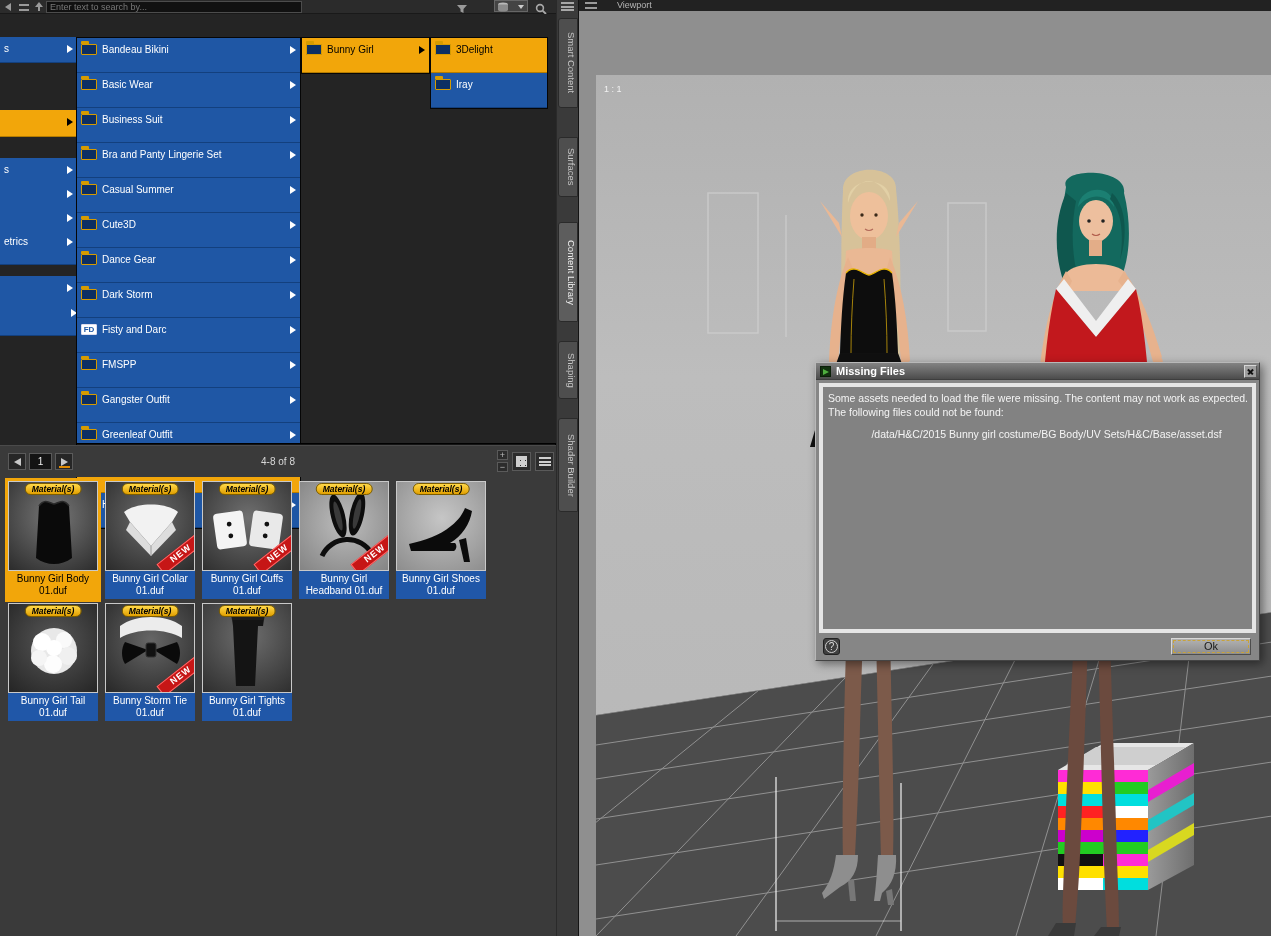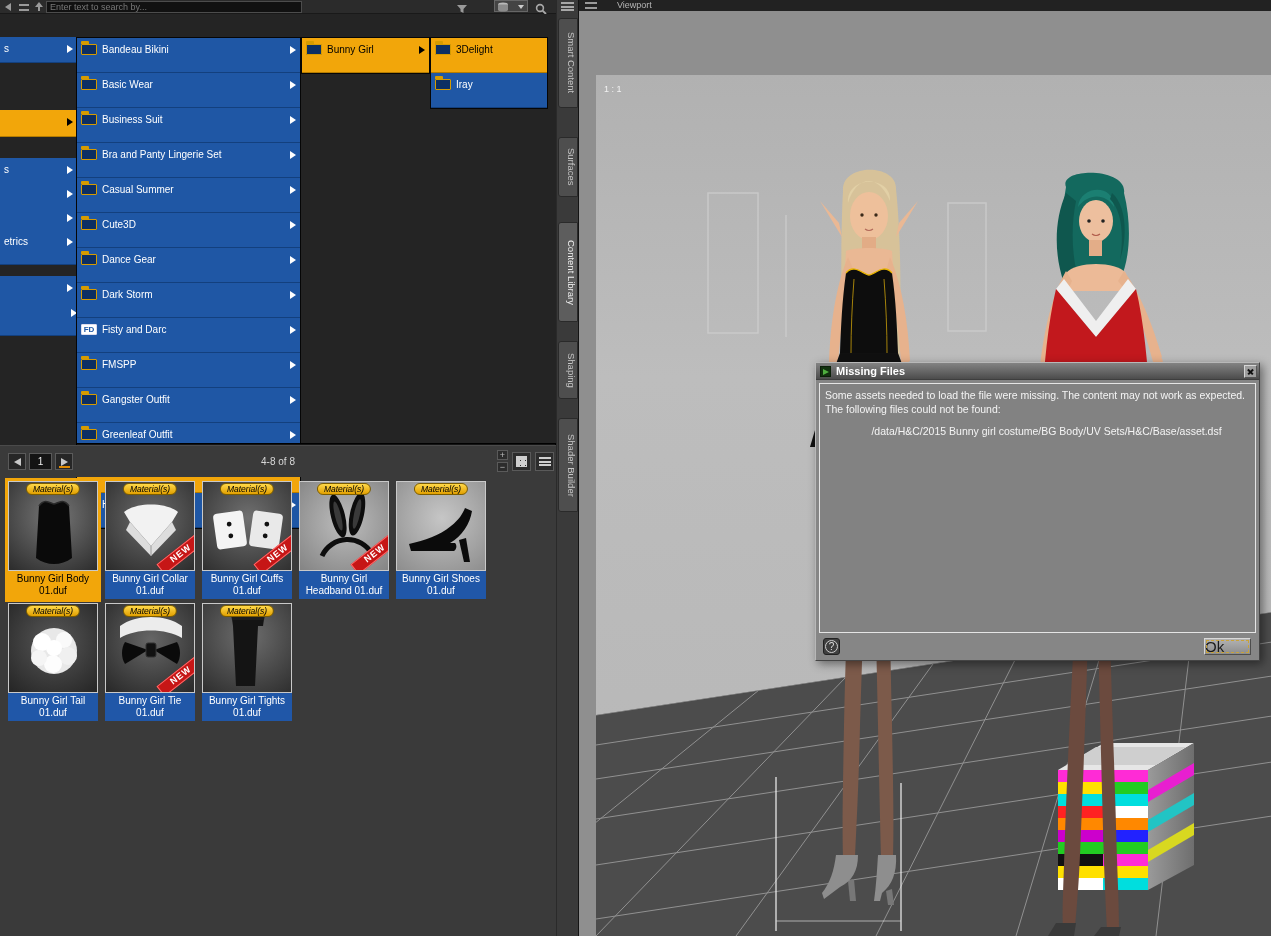--- a/index.html
+++ b/index.html
@@ -63,21 +63,21 @@
            background:linear-gradient(#cfcfcf,#cfcfcf); background-size:5px 5px;
            background-image:linear-gradient(#cfcfcf 4px,transparent 4px),linear-gradient(90deg,#cfcfcf 4px,transparent 4px); }
   .licon { position:absolute; left:3px; top:4px; width:12px; height:9px; border-top:2px solid #cfcfcf; border-bottom:2px solid #cfcfcf; }
   .licon::after { content:""; position:absolute; left:0; top:2px; width:12px; height:2px; background:#cfcfcf; }
 
   
   .thumb { position:absolute; width:90px; cursor:pointer; }
   .thumb.sel { box-shadow:0 0 0 3px #f2a60a; background:#f2a60a; }
   .timg { position:relative; width:90px; height:90px; border:1px solid #c9c9c9; overflow:hidden; background:#333; }
   .timg svg { display:block; }
-  .mat-badge { position:absolute; top:1px; left:50%; transform:translateX(-50%); background:linear-gradient(#ffd84a,#e2a000); border:1px solid #7c5d00; border-radius:7px; color:#000; font-size:8.5px; font-weight:normal; font-style:italic; line-height:10px; padding:0 6px; white-space:nowrap; }
+  .mat-badge { position:absolute; top:1px; left:50%; transform:translateX(-50%); background:linear-gradient(#ffd84a,#e2a000); border:1px solid #7c5d00; border-radius:7px; color:#000; font-size:8.5px; font-weight:bold; font-style:italic; line-height:10px; padding:0 6px; white-space:nowrap; }
   .new-ribbon { position:absolute; right:-13px; bottom:10px; width:52px; transform:rotate(-38deg); background:#c61616; border:1px solid #ff6a6a; color:#fff; font-size:9px; font-weight:bold; text-align:center; line-height:11px; letter-spacing:1px; }
   .tlabel { width:90px; min-height:28px; background:#2057a8; color:#fff; font-size:10px; line-height:12px; text-align:center; padding:2px 0; }
   .thumb.sel .tlabel { background:#f2a60a; color:#000; }
 
   
   .tabstrip { position:absolute; left:556px; top:0; width:22px; height:936px; background:#3a3a3a; border-left:1px solid #2a2a2a; }
   .strip-burger { position:absolute; left:4px; top:2px; width:13px; height:9px; border-top:2px solid #a8a8a8; border-bottom:2px solid #a8a8a8; }
   .strip-burger::after { content:""; position:absolute; left:0; top:2px; width:13px; height:2px; background:#a8a8a8; }
   .vtab { position:absolute; left:1px; width:20px; background:#4e4e4e; border:1px solid #2a2a2a; border-radius:3px 0 0 3px; color:#c6c6c6; font-size:9.5px; writing-mode:vertical-rl; text-align:center; cursor:pointer; }
   .vtab.active { background:#5d5d5d; color:#efefef; }
@@ -95,26 +95,26 @@
   .aspect-label { position:absolute; left:8px; top:9px; color:#f2f2f2; font-size:9px; z-index:2; }
 
   
   .dlg { position:absolute; left:815px; top:362px; width:445px; height:299px; background:#868686; border:1px solid #444; border-top-color:#b8b8b8; border-left-color:#b8b8b8; box-shadow:3px 3px 9px rgba(0,0,0,.45); z-index:10; }
   .dlg-title { position:relative; height:17px; background:linear-gradient(#838383,#4c4c4c); color:#fff; font-size:11px; font-weight:bold; line-height:17px; padding-left:20px; border-bottom:1px solid #3e3e3e; }
   .dlg-icon { position:absolute; left:4px; top:3px; width:11px; height:11px; background:#12310f; border:1px solid #0a1f08; }
   .dlg-icon::after { content:""; position:absolute; left:2px; top:2px; width:0; height:0; border-left:6px solid #4fae3f; border-top:3px solid transparent; border-bottom:3px solid transparent; }
   .dlg-close { position:absolute; right:2px; top:2px; width:13px; height:13px; background:#9e9e9e; border:1px solid #d6d6d6; border-right-color:#555; border-bottom-color:#555; cursor:pointer; }
   .dlg-close i { position:absolute; left:2px; top:5px; width:7px; height:1.6px; background:#111; transform:rotate(45deg); }
   .dlg-close i.b { transform:rotate(-45deg); }
-  .dlg-body { position:absolute; left:3px; top:20px; right:3px; bottom:27px; background:#828282; border:1px solid #e5e5e5; color:#f4f4f4; font-size:10.5px; padding:4px 5px; overflow:hidden; }
+  .dlg-body { position:absolute; left:3px; top:20px; right:3px; bottom:27px; background:#828282; border:4px solid #e5e5e5; color:#f4f4f4; font-size:10.5px; padding:4px 5px; overflow:hidden; }
   .dlg-body .msg { white-space:nowrap; line-height:14px; }
   .dlg-path { margin:9px 0 0 18px; white-space:nowrap;text-align:center; }
   .help-btn { position:absolute; left:7px; bottom:5px; width:17px; height:17px; background:#3f3f3f; border:1px solid #222; border-radius:3px; color:#ddd; font-size:10px; text-align:center; line-height:15px; cursor:pointer; }
   .help-btn span { display:inline-block; width:13px; height:13px; border:1px solid #cfcfcf; border-radius:50%; line-height:12px; }
-  .ok-btn { position:absolute; right:8px; bottom:5px; width:47px; height:17px; background:linear-gradient(#b2b2b2,#8d8d8d); border:1px solid #d8d8d8; border-right-color:#4e4e4e; border-bottom-color:#4e4e4e; color:#1a1a1a; font-size:15px; line-height:15px; outline:1px dashed #c8a23a; outline-offset:-3px; cursor:pointer; }
+  .ok-btn { position:absolute; right:8px; bottom:5px; width:80px; height:17px; background:linear-gradient(#b2b2b2,#8d8d8d); border:1px solid #d8d8d8; border-right-color:#4e4e4e; border-bottom-color:#4e4e4e; color:#1a1a1a; font-size:11px; text-align:center; line-height:15px; outline:1px dashed #c8a23a; outline-offset:-3px; cursor:pointer; }
 </style>
 </head>
 <body>
 
 <div class="left-pane">
 
   <div class="main-toolbar">
     <div class="tbi" style="left:3px">
         <i class="tri-l"></i>
       </div>
@@ -470,21 +470,21 @@
           <rect width="90" height="90" fill="url(#g7)"></rect>
           <path d="M14 22 C30 10 60 10 76 22 L76 34 C60 24 30 24 14 34 Z" fill="#ececec"></path>
           <path d="M19 38 L42 46 L19 60 C15 54 15 44 19 38 Z" fill="#0a0a0a"></path>
           <path d="M71 38 L48 46 L71 60 C75 54 75 44 71 38 Z" fill="#0a0a0a"></path>
           <rect x="40" y="39" width="10" height="14" rx="2" fill="#111" stroke="#333"></rect>
         </svg>
       <div class="mat-badge">Material(s)</div>
       <div class="new-ribbon">NEW</div>
     </div>
     <div class="tlabel">
-        <div>Bunny Girl Tie</div>
+        <div>Bunny Storm Tie</div>
         <div>01.duf</div>
       </div>
   </div>
 
   <div class="thumb" style="left:202px;top:603px">
     <div class="timg">
       <svg width="90" height="90" viewBox="0 0 90 90">
           <defs>
             <radialGradient id="g8" cx="50%" cy="35%" r="80%">
               <stop offset="0%" stop-color="#6e6e6e"></stop>

